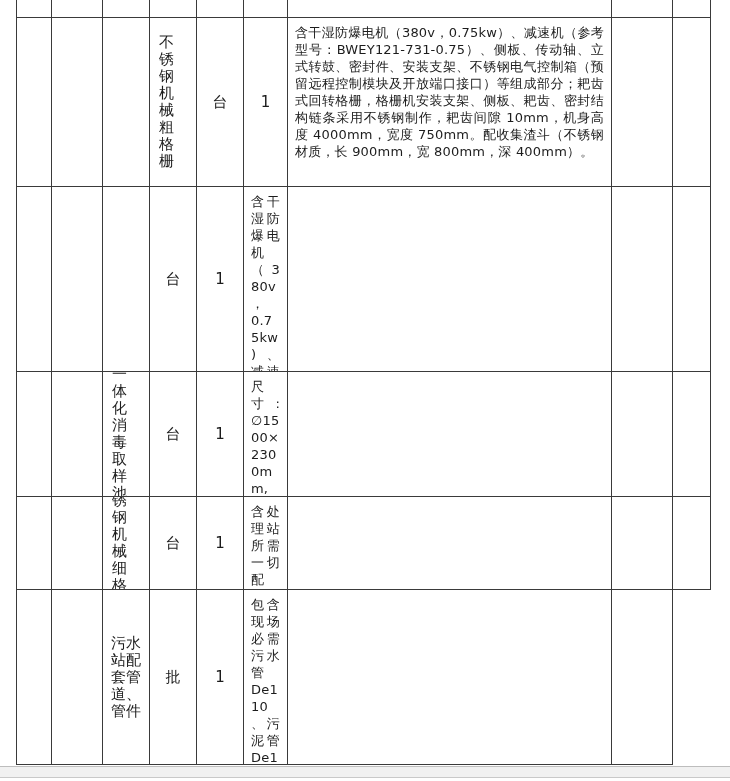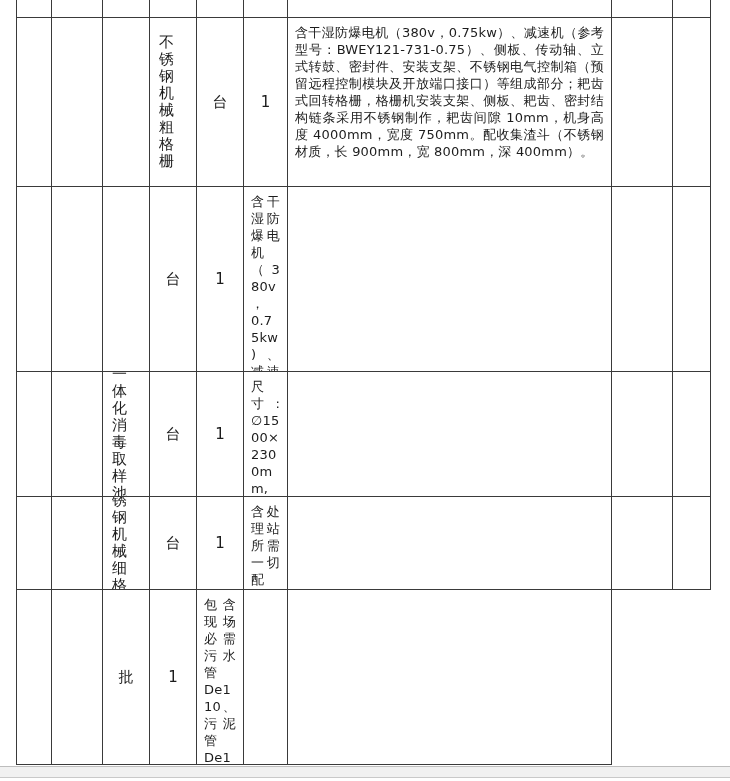--- a/index.html
+++ b/index.html
@@ -105,20 +105,21 @@
     <div class="c center name-cell">不锈钢机械细格栅</div>
     <div class="c center">台</div>
     <div class="c center">1</div>
     <div class="c desc-cell">含处理站所需一切配件，网板式阶梯式回转格栅，预留远程控制模块及开放远程控制端口。运行情况满足设计及现行技术、质量验收规范要求。配电箱防护等级大于 IPX65</div>
     <div class="c"></div>
     <div class="c"></div>
 
     <div class="c"></div>
     <div class="c"></div>
     <div class="c"></div>
+    <div class="c center name-cell">污水站配套管道、管件</div>
     <div class="c center">批</div>
     <div class="c center">1</div>
     <div class="c desc-cell">包含现场必需污水管 De110、污泥管 De110、加药管 De25、供气管 De25、给水管 De25、大小头 De50-De110、大小头 De20-De25、内丝直接 De20、90°弯头 DN25、90°弯头 DN50、软接头 De50、法兰 De110、法兰 De50、防水套管 De315、防水套管 De50、防水套管 De110、手动球阀 De50、钢丝软管 De50、不锈钢铁链、异径管 De25、阀门支架、倒流防止器 De25、电缆 YJV22-5×4mm2、电缆保护管 SC25 等安装配套件，数量按现场实际。</div>
     <div class="c"></div>
     <div class="c"></div>
 
   </div>
 
   <div class="page-gap"></div>
 

